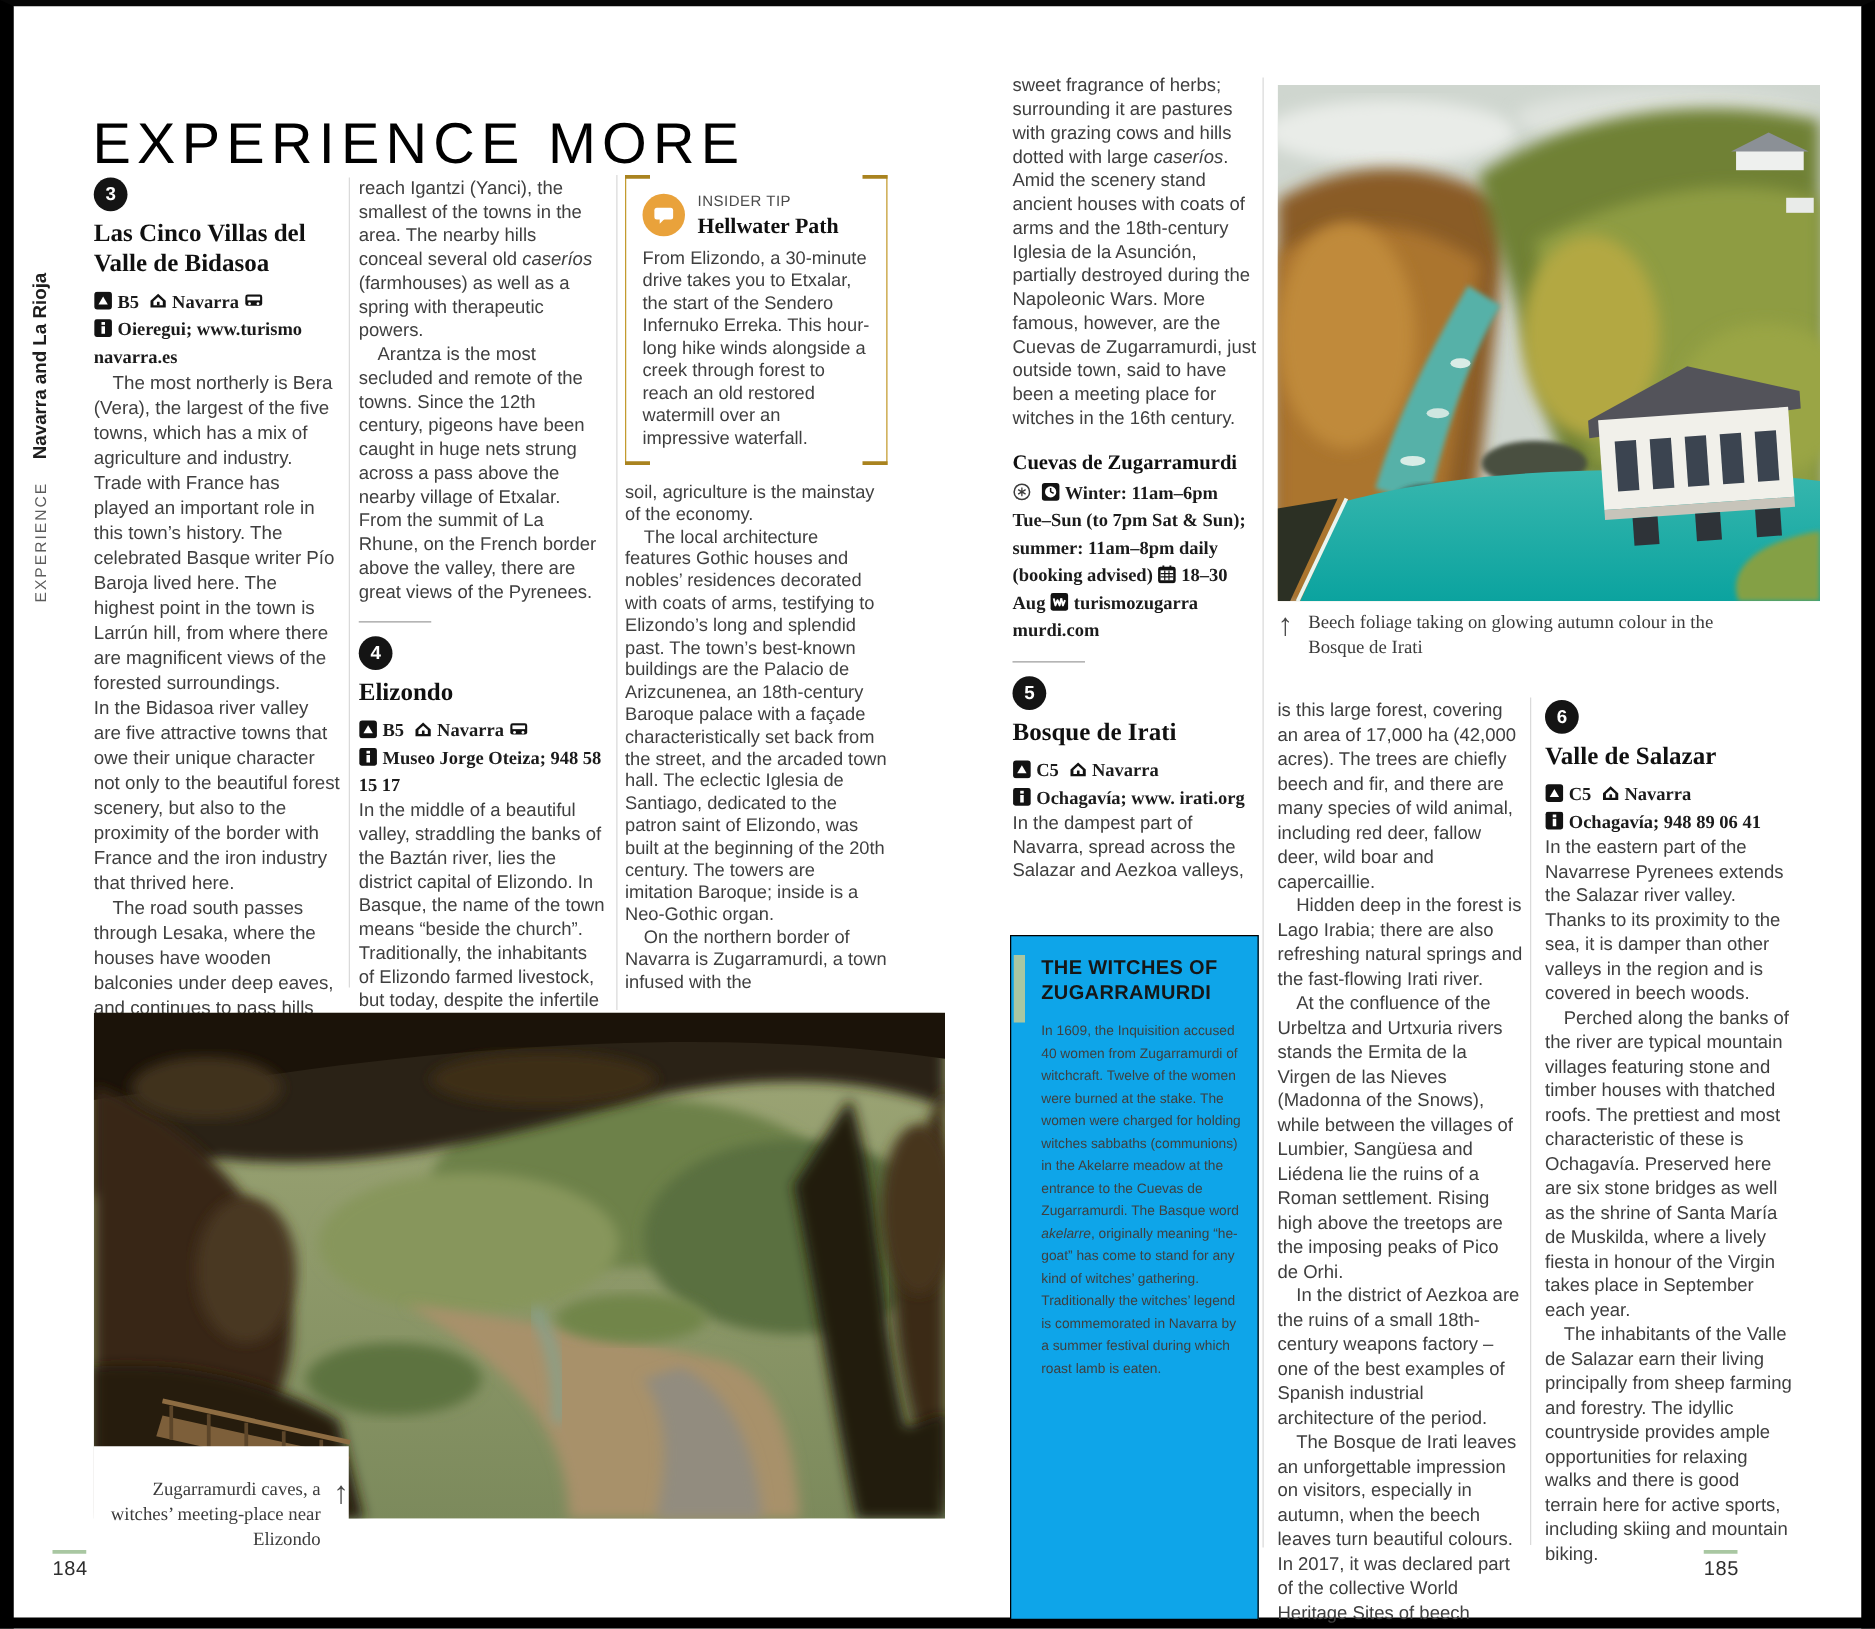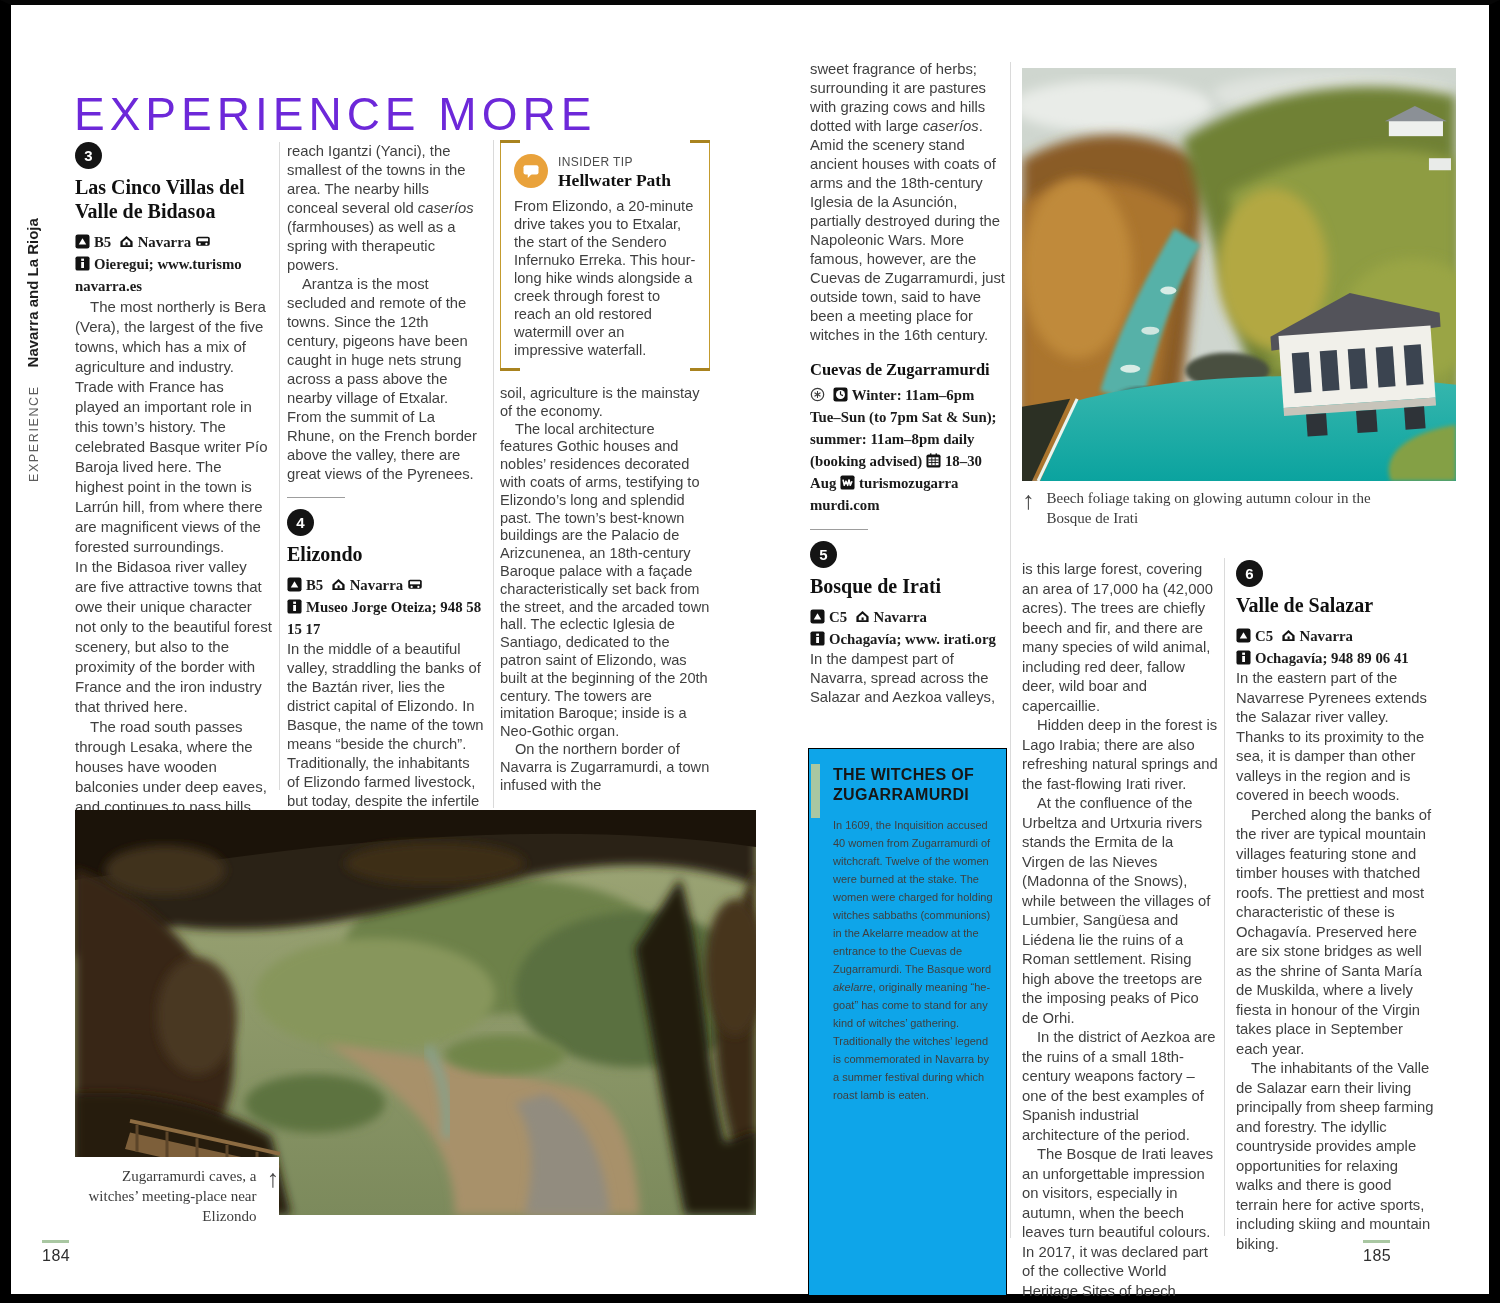--- a/index.html
+++ b/index.html
@@ -8,21 +8,21 @@
   .frame{position:absolute;inset:0;border-left:11px solid #000;border-right:11px solid #000;
          border-top:5px solid #060606;border-bottom:9px solid #000;background:#fff;box-sizing:border-box;}
   
   .side-green{position:absolute;left:11px;top:64px;width:43px;height:146px;}
   .vertwrap{position:absolute;left:-100px;top:336px;width:270px;height:22px;
             display:flex;align-items:baseline;gap:18px;transform:rotate(-90deg);white-space:nowrap;}
   .vert-section{font-size:12.5px;letter-spacing:1.6px;color:#5c5c5c;}
   .vert-chapter{font-weight:bold;font-size:15px;color:#1e1e1e;}
   
   .masthead{position:absolute;left:74px;top:56px;font-weight:200;font-size:46px;
-            letter-spacing:5px;color:#6d28d9;}
+            letter-spacing:5px;color:#000000;}
   
   .col{position:absolute;width:197px;}
   .col p{margin:0;}
   p.ind{text-indent:15px;}
   .bodytext{font-size:15px;line-height:20px;color:#3f3f3f;}
   .c1{left:75px;top:142px;}
   .c2{left:287px;top:142px;} .c2 .bodytext{font-size:14.8px;line-height:19px;}
   .c3{left:500px;top:140px;width:210px;} .c3 .bodytext{font-size:14.6px;line-height:17.8px;}
   .c4{left:810px;top:60px;} .c4 .bodytext{font-size:14.8px;line-height:19px;}
   .c5{left:1022px;top:560px;} .c5 .bodytext{font-size:14.8px;line-height:19.5px;}
@@ -65,21 +65,21 @@
                color:#161616;margin:0 0 9px 0;}
   .witch-body{font-size:11px;line-height:18px;color:#3f3f3f;}
   
   .photo{position:absolute;overflow:hidden;z-index:2;}
   .photo svg{display:block;width:100%;height:100%;}
   
   .cap-irati{position:absolute;left:1022px;top:488px;width:400px;display:flex;gap:12px;align-items:flex-start;}
   .cap-text{font-family:"Liberation Serif",serif;font-size:15px;line-height:20px;color:#3c3c3c;}
   .cap-arrow{font-size:25px;line-height:24px;color:#4a4a4a;}
   .cave-cap{position:absolute;left:75px;top:1157px;width:204px;height:90px;background:#fff;
-            z-index:3;display:flex;align-items:flex-start;gap:10px;padding-top:9px;box-sizing:border-box;}
+            z-index:3;display:flex;align-items:flex-start;gap:10px;padding-top:25px;box-sizing:border-box;}
   .cave-cap .cap-text{flex:1;text-align:right;}
   
   .pagenum{position:absolute;top:1240px;z-index:4;}
   .pn-line{display:block;width:27px;height:3px;margin-bottom:4px;}
   .pn-num{font-size:16px;font-weight:500;letter-spacing:.5px;color:#2e2e2e;}
   .pn-left{left:42px;} .pn-right{left:1363px;}
   .hidden-defs{position:absolute;width:0;height:0;overflow:hidden;}
 </style>
 </head>
 <body>
@@ -196,21 +196,21 @@
       <span class="tip-bubble" style="background:#e9a23b">
           <svg width="20" height="20">
             <use href="#i-bubble"></use>
           </svg>
         </span>
       <span>
         <span class="tip-label">INSIDER TIP</span><br>
         <span class="tip-title">Hellwater Path</span>
       </span>
     </div>
-    <p class="tip-body">From Elizondo, a 20-minute drive takes you to Etxalar, the start of the Sendero Infernuko Erreka. This hour-long hike winds alongside a creek through forest to reach an old restored watermill over an impressive waterfall.</p>
+    <p class="tip-body">From Elizondo, a 30-minute drive takes you to Etxalar, the start of the Sendero Infernuko Erreka. This hour-long hike winds alongside a creek through forest to reach an old restored watermill over an impressive waterfall.</p>
   </div>
   <p class="bodytext">soil, agriculture is the mainstay of the economy.</p>
   <p class="bodytext ind">The local architecture features Gothic houses and nobles’ residences decorated with coats of arms, testifying to Elizondo’s long and splendid past. The town’s best-known buildings are the Palacio de Arizcunenea, an 18th-century Baroque palace with a façade characteristically set back from the street, and the arcaded town hall. The eclectic Iglesia de Santiago, dedicated to the patron saint of Elizondo, was built at the beginning of the 20th century. The towers are imitation Baroque; inside is a Neo-Gothic organ.</p>
   <p class="bodytext ind">On the northern border of Navarra is Zugarramurdi, a town infused with the</p>
 </div>
 
 <div class="col c4">
   <p class="bodytext"><span>sweet fragrance of herbs; surrounding it are pastures with grazing cows and hills dotted with large </span><span class="it">caseríos</span><span>. Amid the scenery stand ancient houses with coats of arms and the 18th-century Iglesia de la Asunción, partially destroyed during the Napoleonic Wars. More famous, however, are the Cuevas de Zugarramurdi, just outside town, said to have been a meeting place for witches in the 16th century.</span></p>
   <h3 class="sub-title">Cuevas de Zugarramurdi</h3>
   <p class="infoline"><svg class="icon" width="15" height="15">

